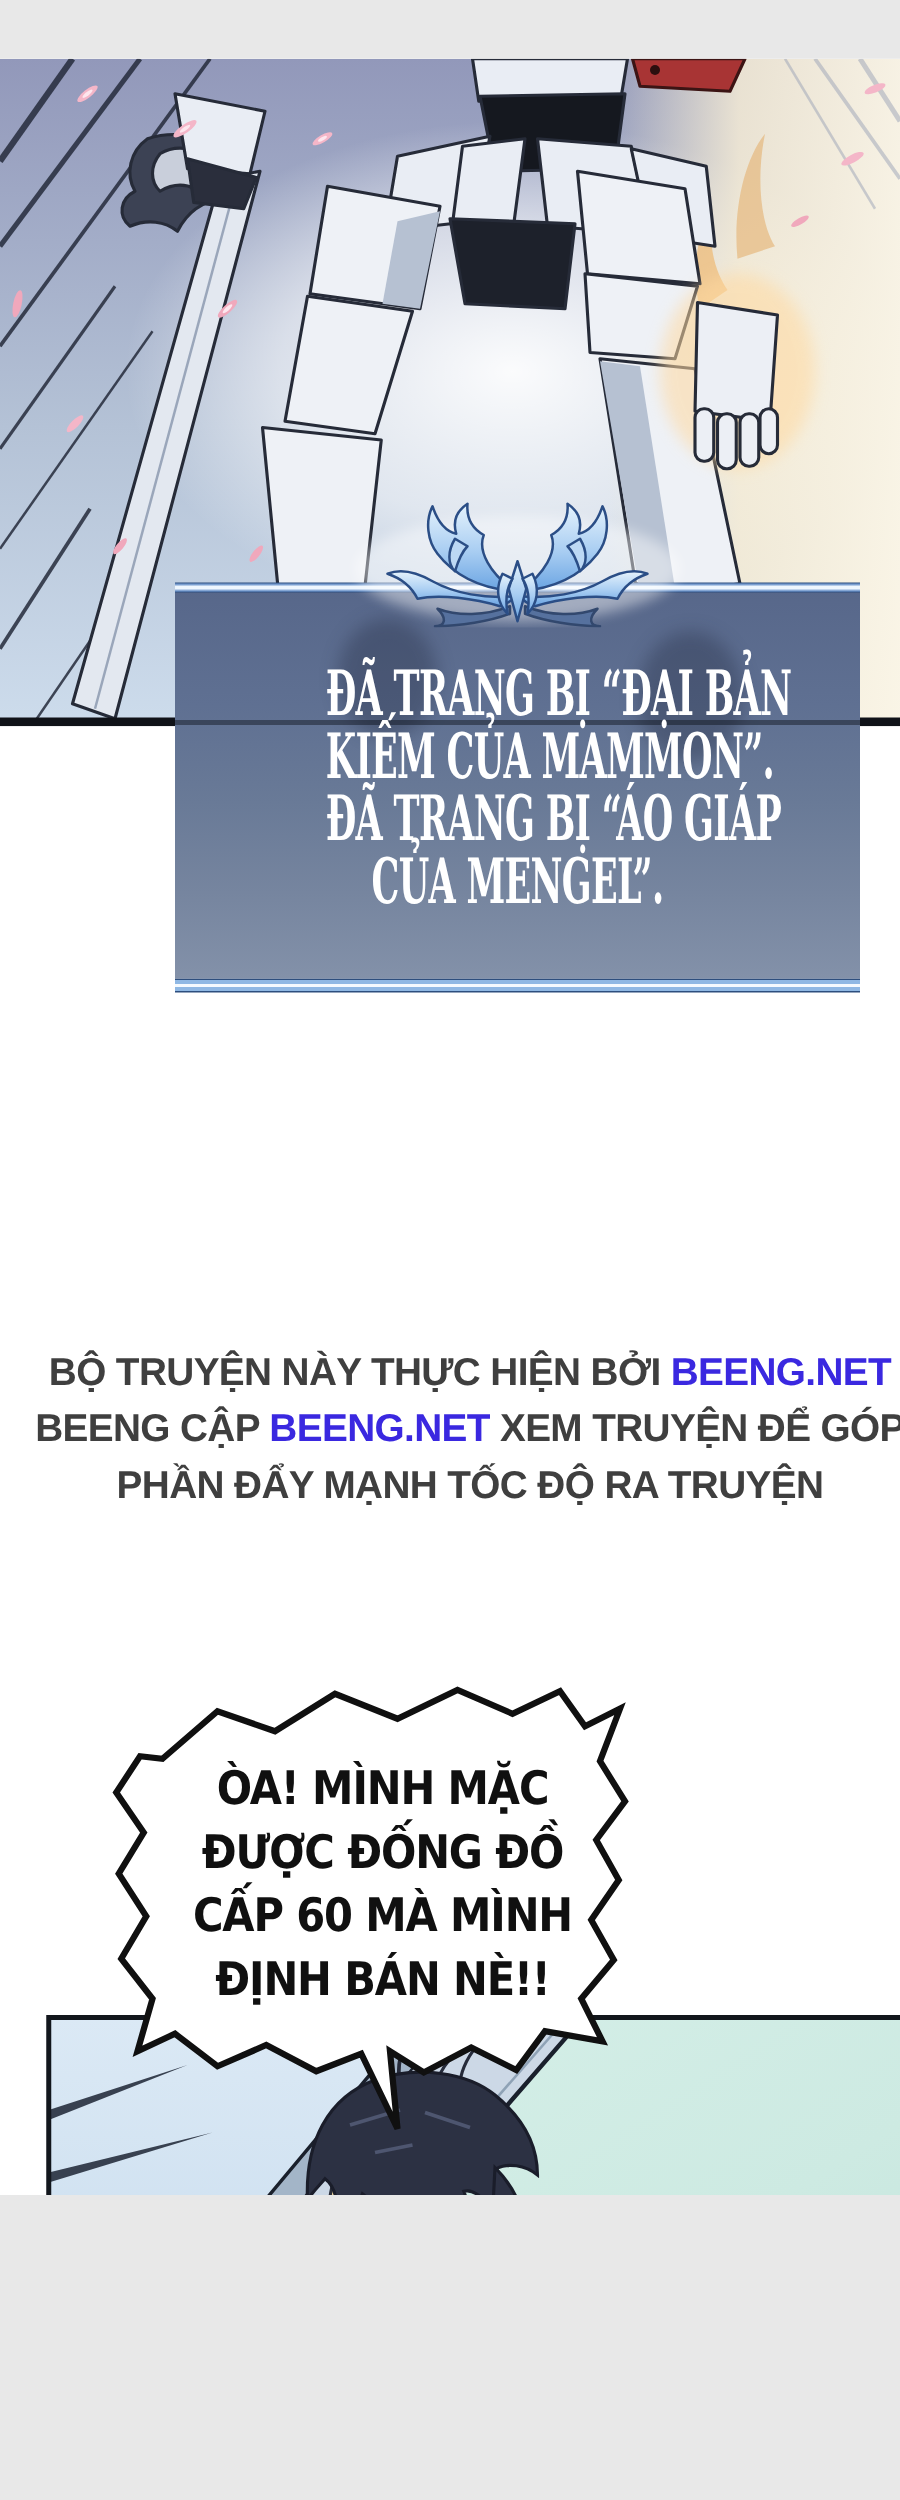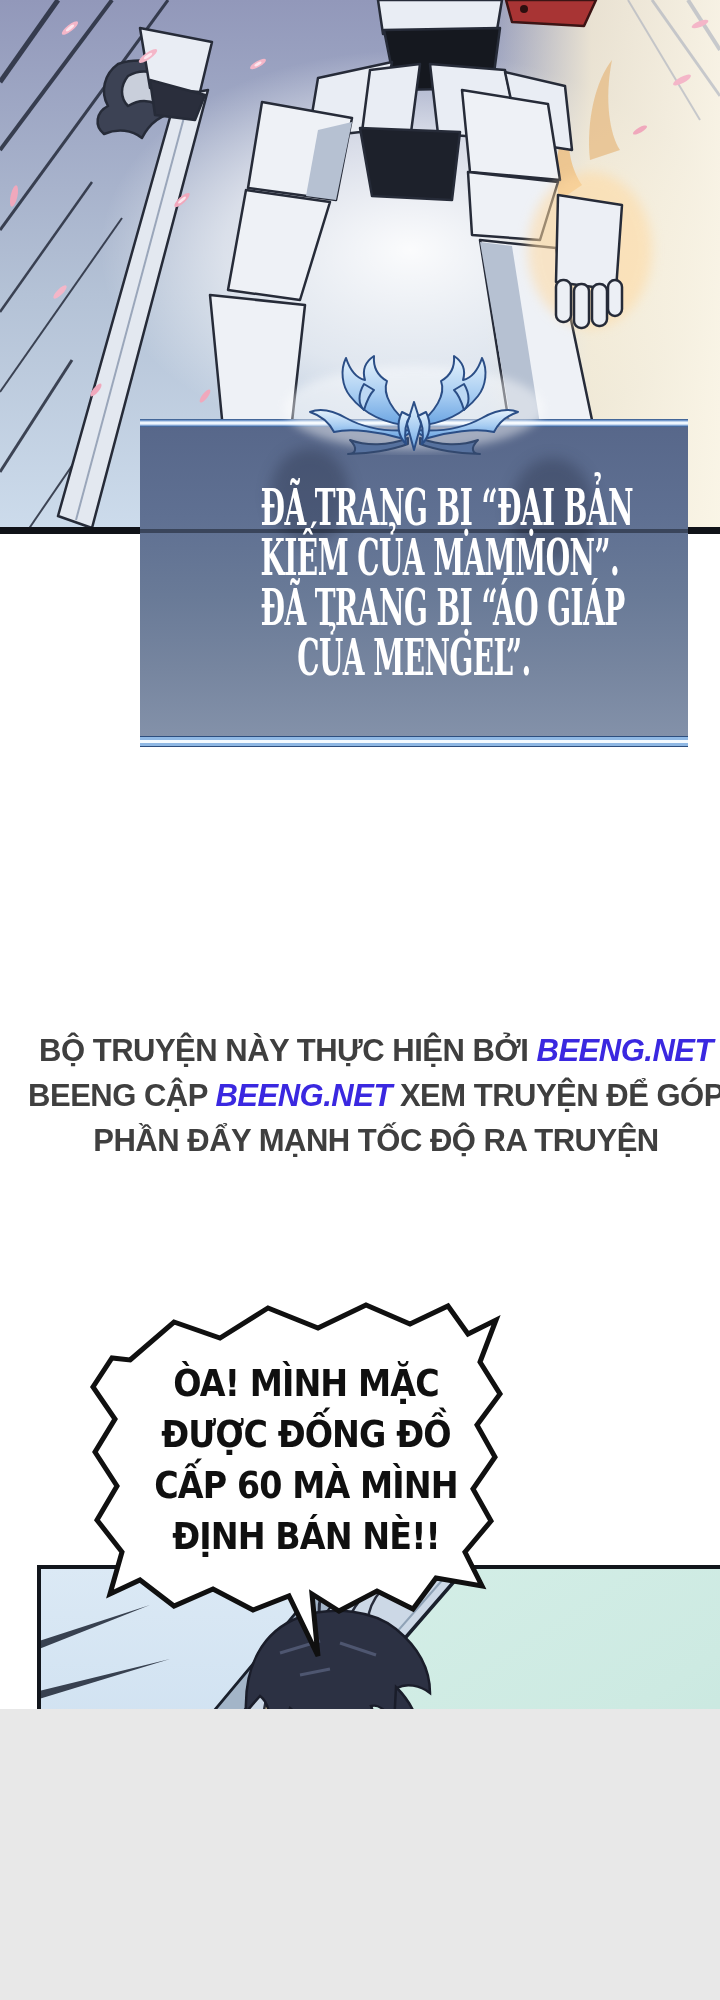--- a/index.html
+++ b/index.html
@@ -1,37 +1,37 @@
 <!DOCTYPE html>
 <html><head>
 <meta charset="utf-8">
 <style>
   html,body{margin:0;padding:0;background:#e8e8e8;}
   #page{position:relative;width:720px;height:1709px;background:#ffffff;overflow:hidden;
-        font-family:"Liberation Sans",sans-serif;}
+        font-family:"Liberation Sans",sans-serif;margin-top:47px;}
   .abs{position:absolute;}
   svg{display:block;}
 
   
   #sysbox{left:140px;top:423px;width:548px;height:313px;
     background:linear-gradient(180deg,#57678a 0%,#5f7092 30%,#697a97 55%,#76859f 78%,#8391a9 100%);}
   #sysbox-topline{left:140px;top:419px;width:548px;height:8px;
     background:linear-gradient(180deg,#2d4e7e 0%,#6f96cc 18%,#eef6fe 40%,#eef6fe 62%,#6f96cc 84%,#2d4e7e 100%);}
   #sysbox-bottomline{left:140px;top:736px;width:548px;height:11px;
     background:linear-gradient(180deg,#2d4e7e 0 1px,#8fb8e4 1px 4px,#f4faff 4px 7px,#8fb8e4 7px 10px,#2d4e7e 10px 11px);}
   #sysbox-crossline{left:140px;top:529px;width:548px;height:4px;background:rgba(12,16,24,.45);}
   .sys-sil{position:absolute;background:rgba(26,34,54,.30);border-radius:50%;filter:blur(7px);}
   #sysbox-text{left:140px;top:483px;width:548px;text-align:center;color:#ffffff;
     font-family:"DejaVu Serif",serif;font-weight:bold;font-size:50px;line-height:50px;
     transform:scaleX(.56);transform-origin:50% 50%;letter-spacing:-1px;white-space:nowrap;}
 
   
   #credits{left:16px;top:1028px;width:720px;text-align:center;color:#3f3f3f;
     font-weight:bold;font-size:31px;line-height:45px;letter-spacing:-.5px;}
-  .link{color:#3a28e0;font-style:italic;}
+  .link{color:#3a28e0;}
 
   
   #bubble-text{left:118px;top:1358px;width:376px;text-align:center;color:#101010;
     font-family:"DejaVu Sans",sans-serif;font-weight:bold;font-size:37px;line-height:51px;
     transform:scaleX(.9);transform-origin:50% 50%;letter-spacing:-1px;white-space:nowrap;}
 </style>
 </head>
 <body>
 
 <div id="page">

